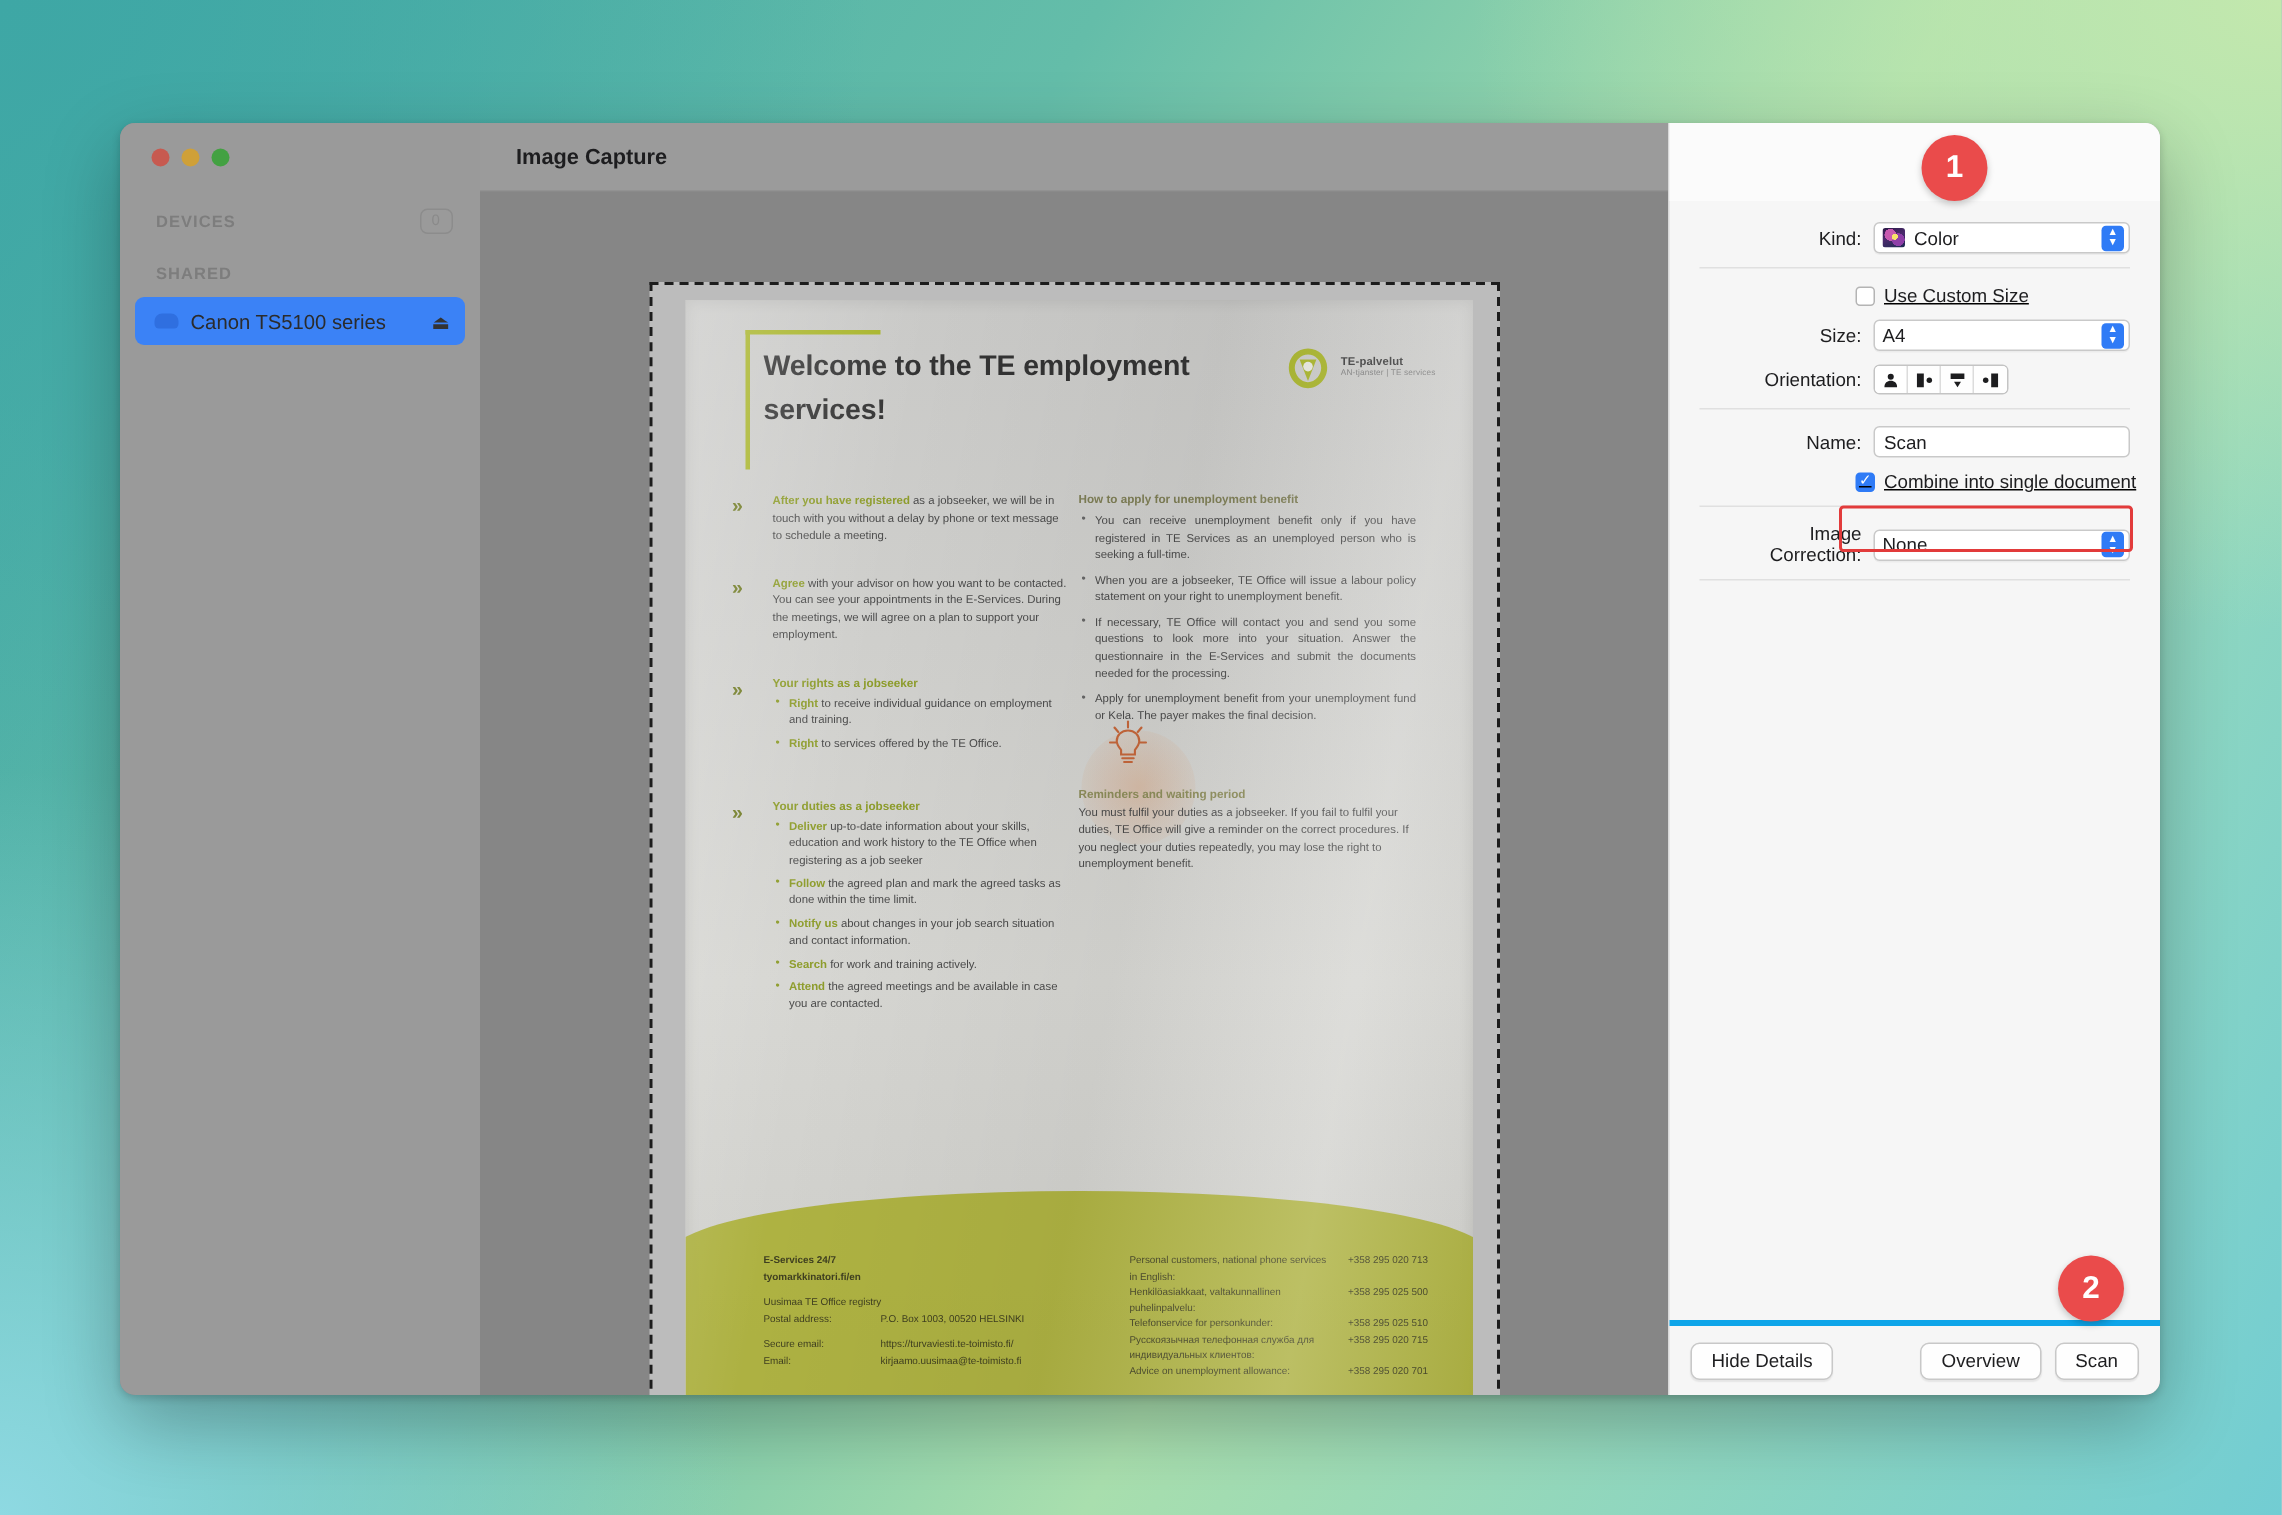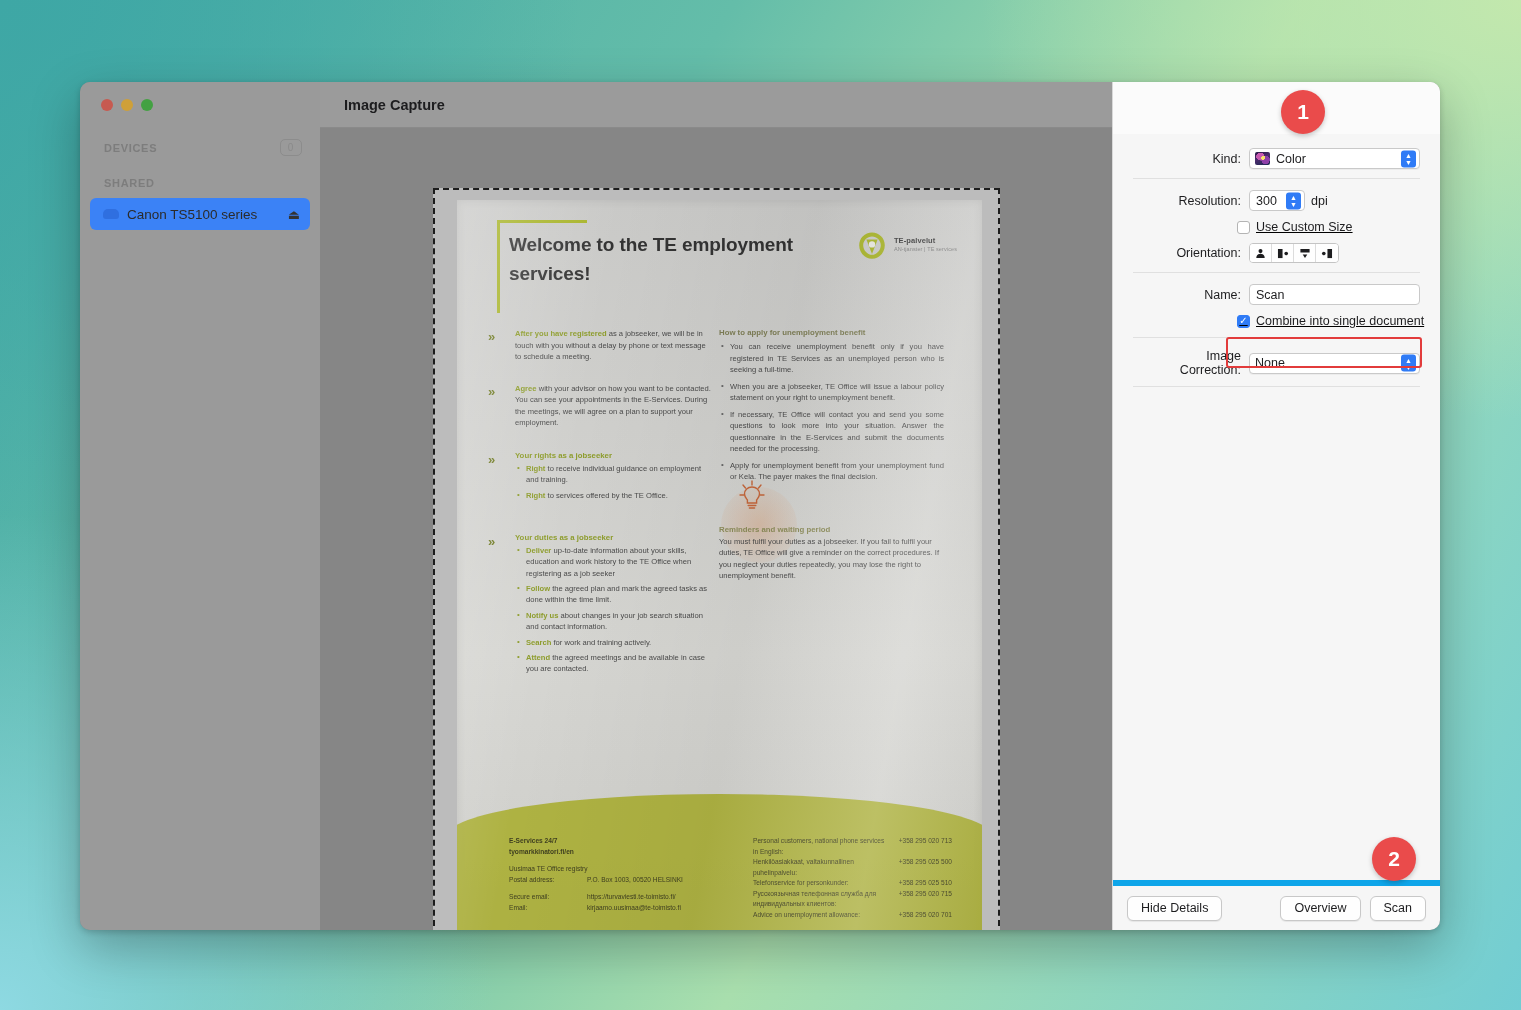--- a/index.html
+++ b/index.html
@@ -184,21 +184,21 @@
   
   #settings-panel {
     width: 328px; flex: 0 0 328px;
     background: #f6f6f6;
     display: flex; flex-direction: column;
     border-left: 1px solid #d8d8d8;
   }
   #panel-top { height: 52px; flex: 0 0 52px; background: #fbfbfb; }
   #panel-body { flex: 1 1 auto; padding: 14px 0 0 0; position: relative; }
   #panel-footer {
-    flex: 0 0 50px; height: 50px; border-top: 6px solid #0ea5e9;
+    flex: 0 0 50px; height: 50px; border-top: 4px solid #0ea5e9;
     display: flex; align-items: center; padding: 0 14px; gap: 9px;
   }
 
   .frow { display: flex; align-items: center; padding: 0 20px 0 32px; margin-bottom: 9px; }
   .flabel {
     width: 104px; flex: 0 0 104px; text-align: right; padding-right: 8px;
     font-size: 12.5px; color: #1d1d1f;
   }
   .fctl { flex: 1 1 auto; display: flex; align-items: center; gap: 6px; min-width: 0; }
 
@@ -485,36 +485,35 @@
           <div class="popup">
             <span class="kind-thumb"></span>
             <span>Color</span>
             <span class="popup-arrows">▲<br>▼</span>
           </div>
         </div>
       </div>
 
       <div class="divider"></div>
 
-      <div class="frow">
-        <div class="flabel">Resolution:</div>
-        <div class="fctl">
-          <div class="num-field">
-            <span>300</span>
-            <span class="stepper-btn">▲<br>▼</span>
-          </div>
-          <span class="unit">dpi</span>
-        </div>
-      </div>
 
       <div class="checkrow">
         <span class="cbox"></span>
         <span class="checklabel">Use Custom Size</span>
       </div>
 
+      <div class="frow">
+        <div class="flabel">Size:</div>
+        <div class="fctl">
+          <div class="popup">
+            <span>A4</span>
+            <span class="popup-arrows">▲<br>▼</span>
+          </div>
+        </div>
+      </div>
 
       <div class="frow">
         <div class="flabel">Orientation:</div>
         <div class="fctl">
           <div id="orientation-group">
             <div class="orient-btn selected">
               <svg width="11" height="11" viewBox="0 0 12 12">
                 <circle cx="6" cy="3.4" r="2.2" fill="#1d1d1f"></circle>
                 <path d="M1.4 11 C1.4 8 3.4 6.4 6 6.4 C8.6 6.4 10.6 8 10.6 11 Z" fill="#1d1d1f"></path>
               </svg>

